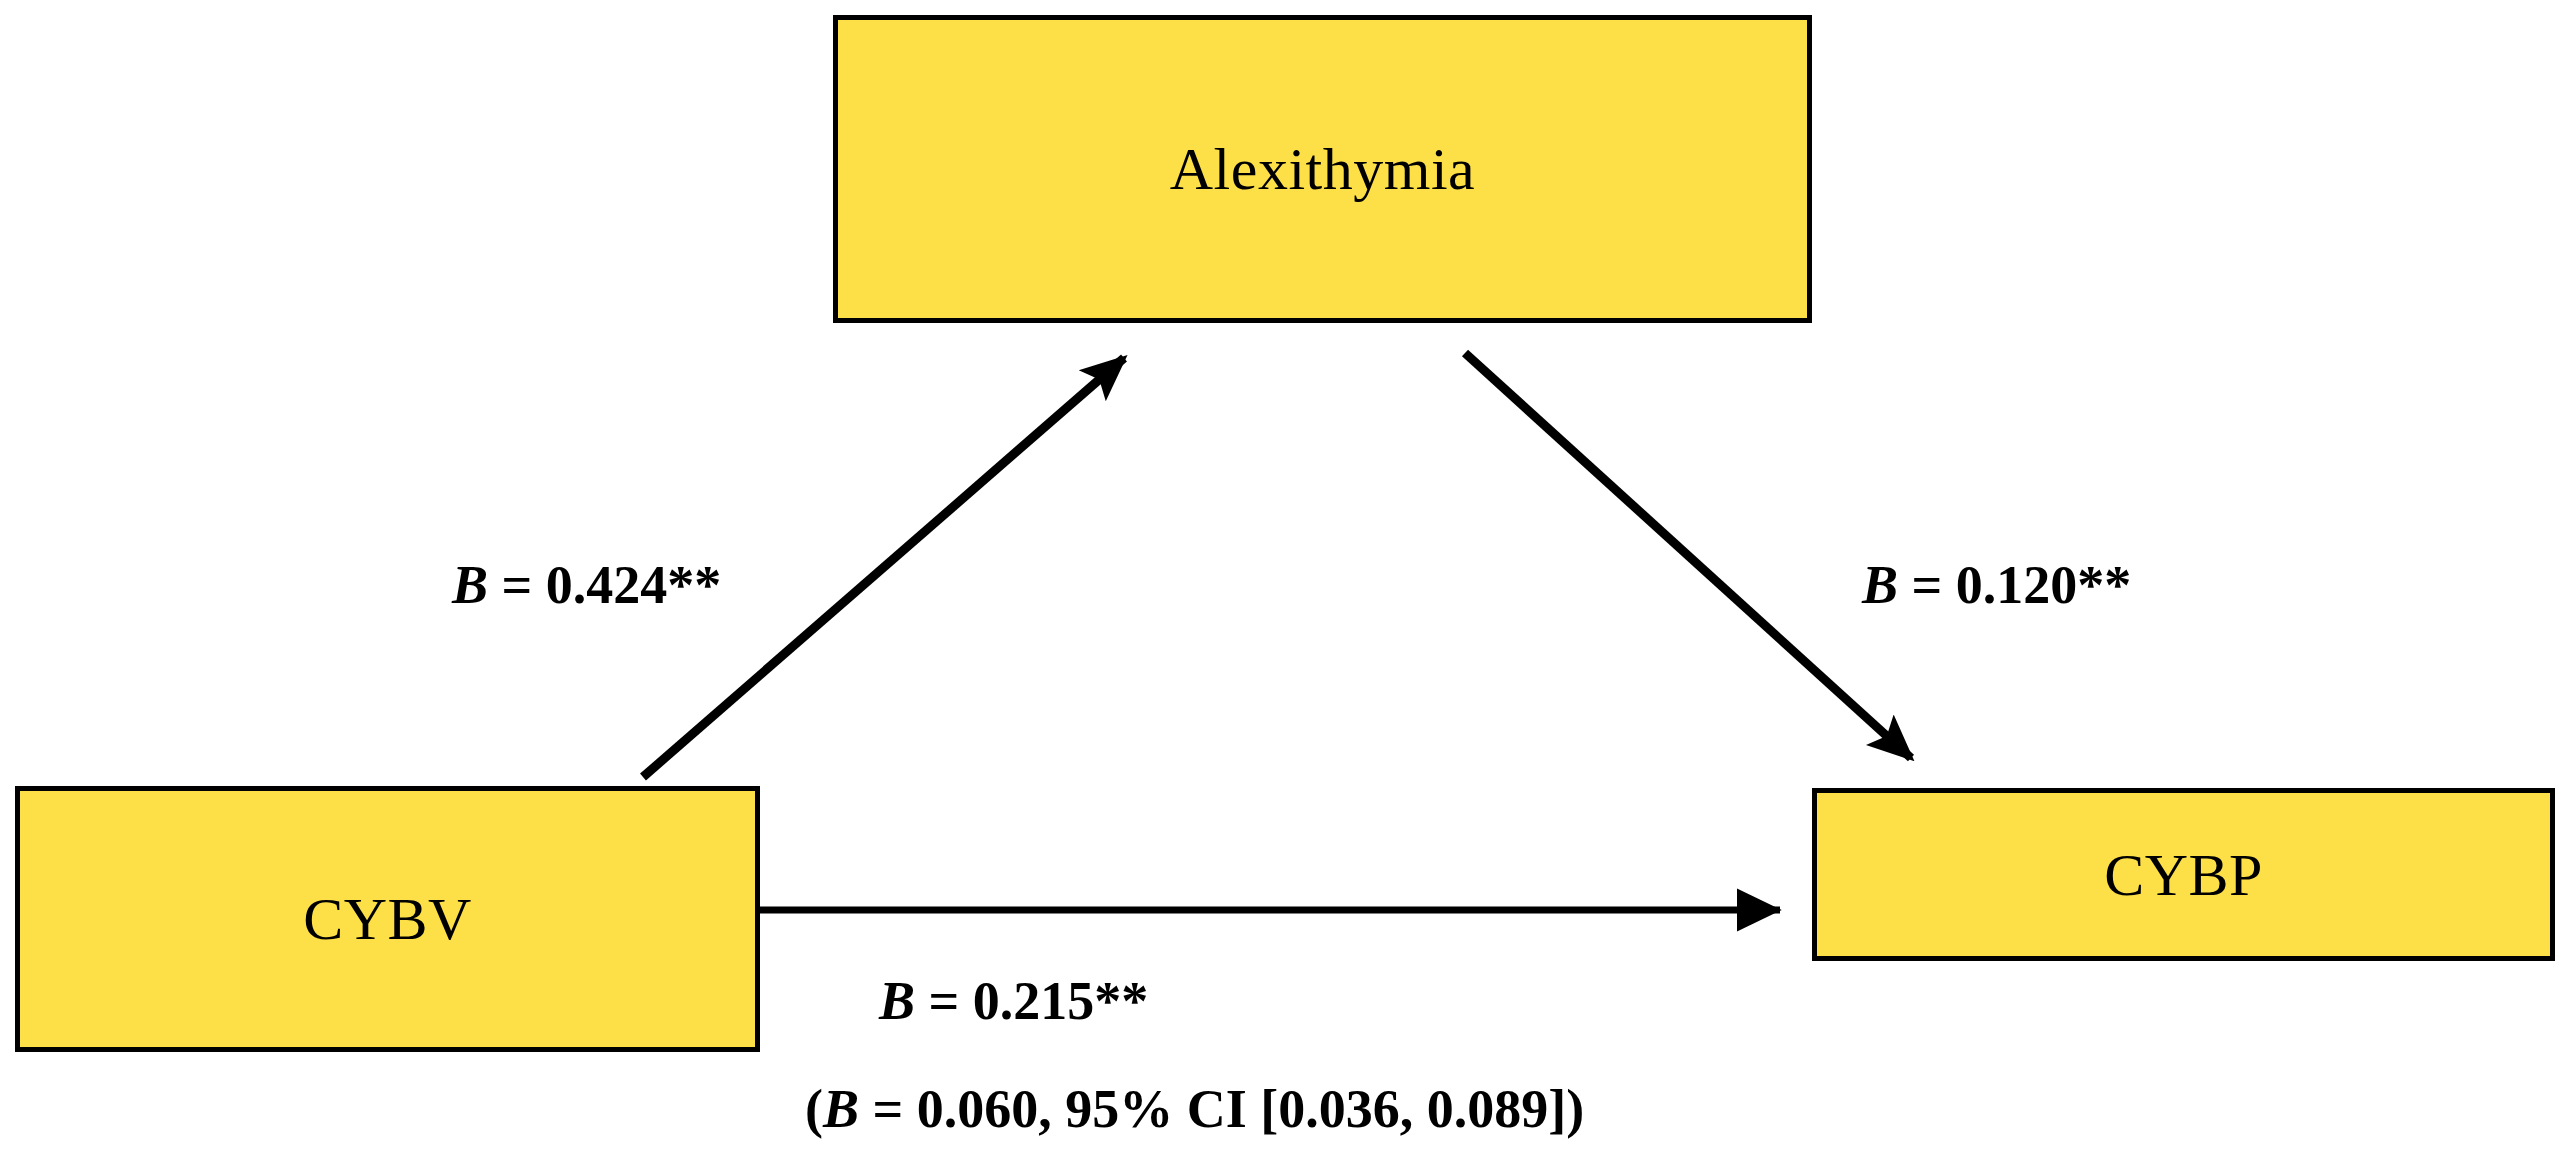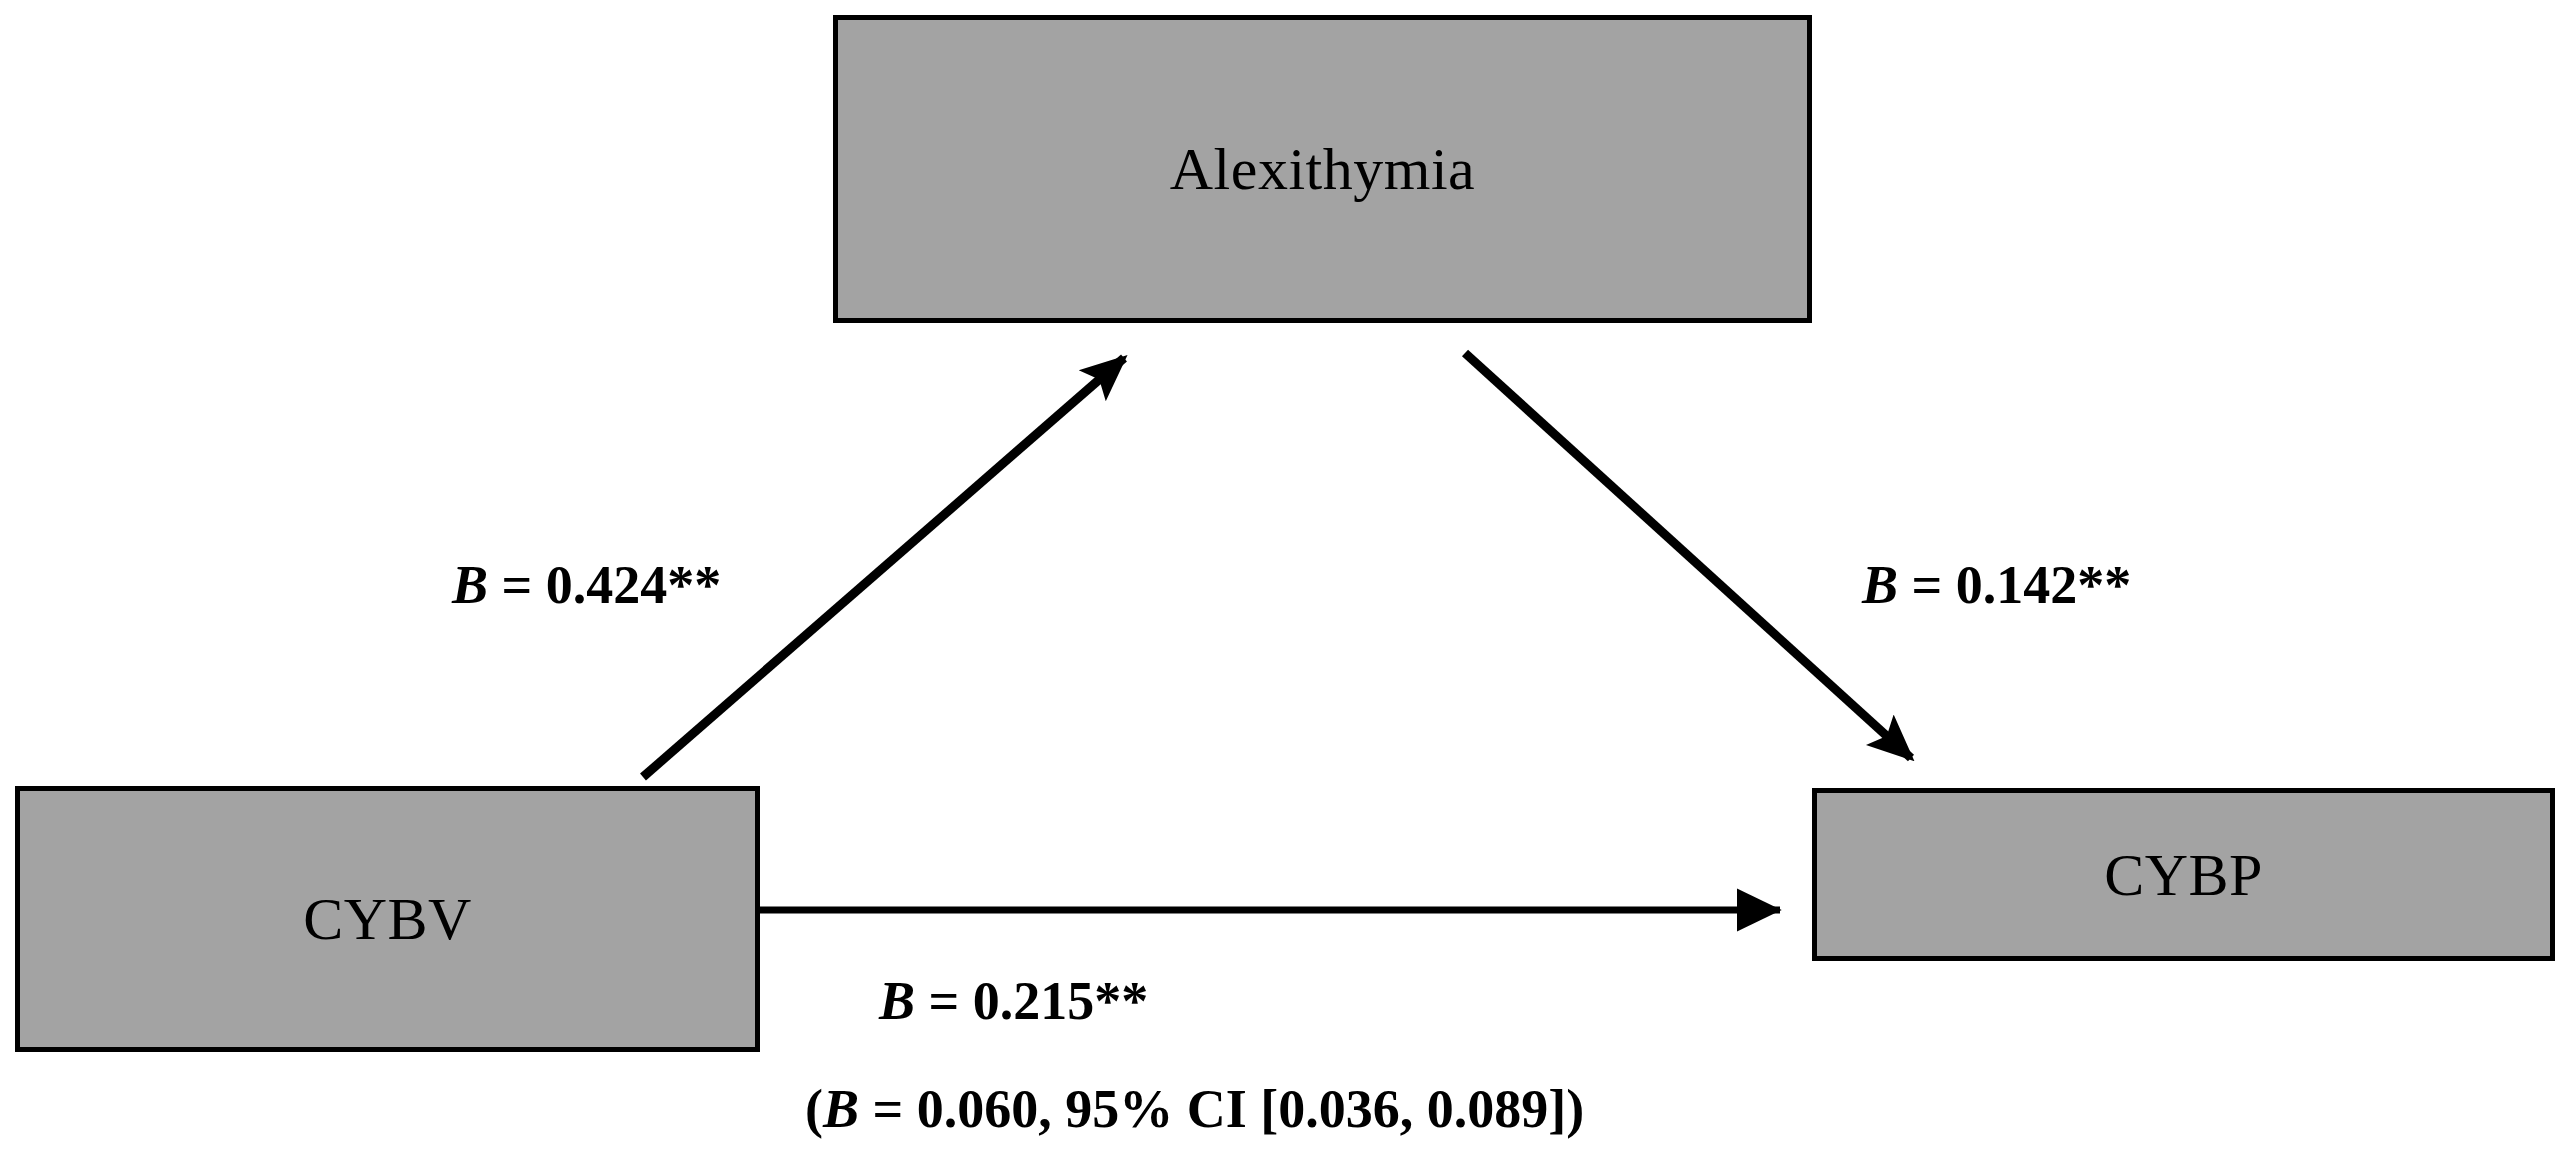--- a/index.html
+++ b/index.html
@@ -14,21 +14,21 @@
     height: 1171px;
     background: #ffffff;
     overflow: hidden;
     font-family: "Liberation Serif", "DejaVu Serif", serif;
     color: #000000;
   }
   .node-box {
     position: absolute;
     box-sizing: border-box;
     border: 5px solid #000000;
-    background: #a3a3a3;
+    background: #fde047;
     display: flex;
     align-items: center;
     justify-content: center;
   }
   .node-label {
     font-size: 60px;
     line-height: 1;
     letter-spacing: 0.5px;
     white-space: nowrap;
     color: #000000;
@@ -126,21 +126,21 @@
 
   <div class="node-box" id="node-outcome">
     <span class="node-label">CYBP</span>
   </div>
 
   <div class="path-label" id="label-a">
     <span class="coef">B</span><span> = </span><span>0.424</span><span class="stars">**</span>
   </div>
 
   <div class="path-label" id="label-b">
-    <span class="coef">B</span><span> = </span><span>0.142</span><span class="stars">**</span>
+    <span class="coef">B</span><span> = </span><span>0.120</span><span class="stars">**</span>
   </div>
 
   <div class="path-label" id="label-c">
     <span class="coef">B</span><span> = </span><span>0.215</span><span class="stars">**</span>
   </div>
 
   <div class="path-label" id="label-indirect">
     <span>(</span><span class="coef">B</span><span> = </span><span>0.060</span><span>, </span><span>95% CI [</span><span>0.036</span><span>, </span><span>0.089</span><span>])</span>
   </div>
 

